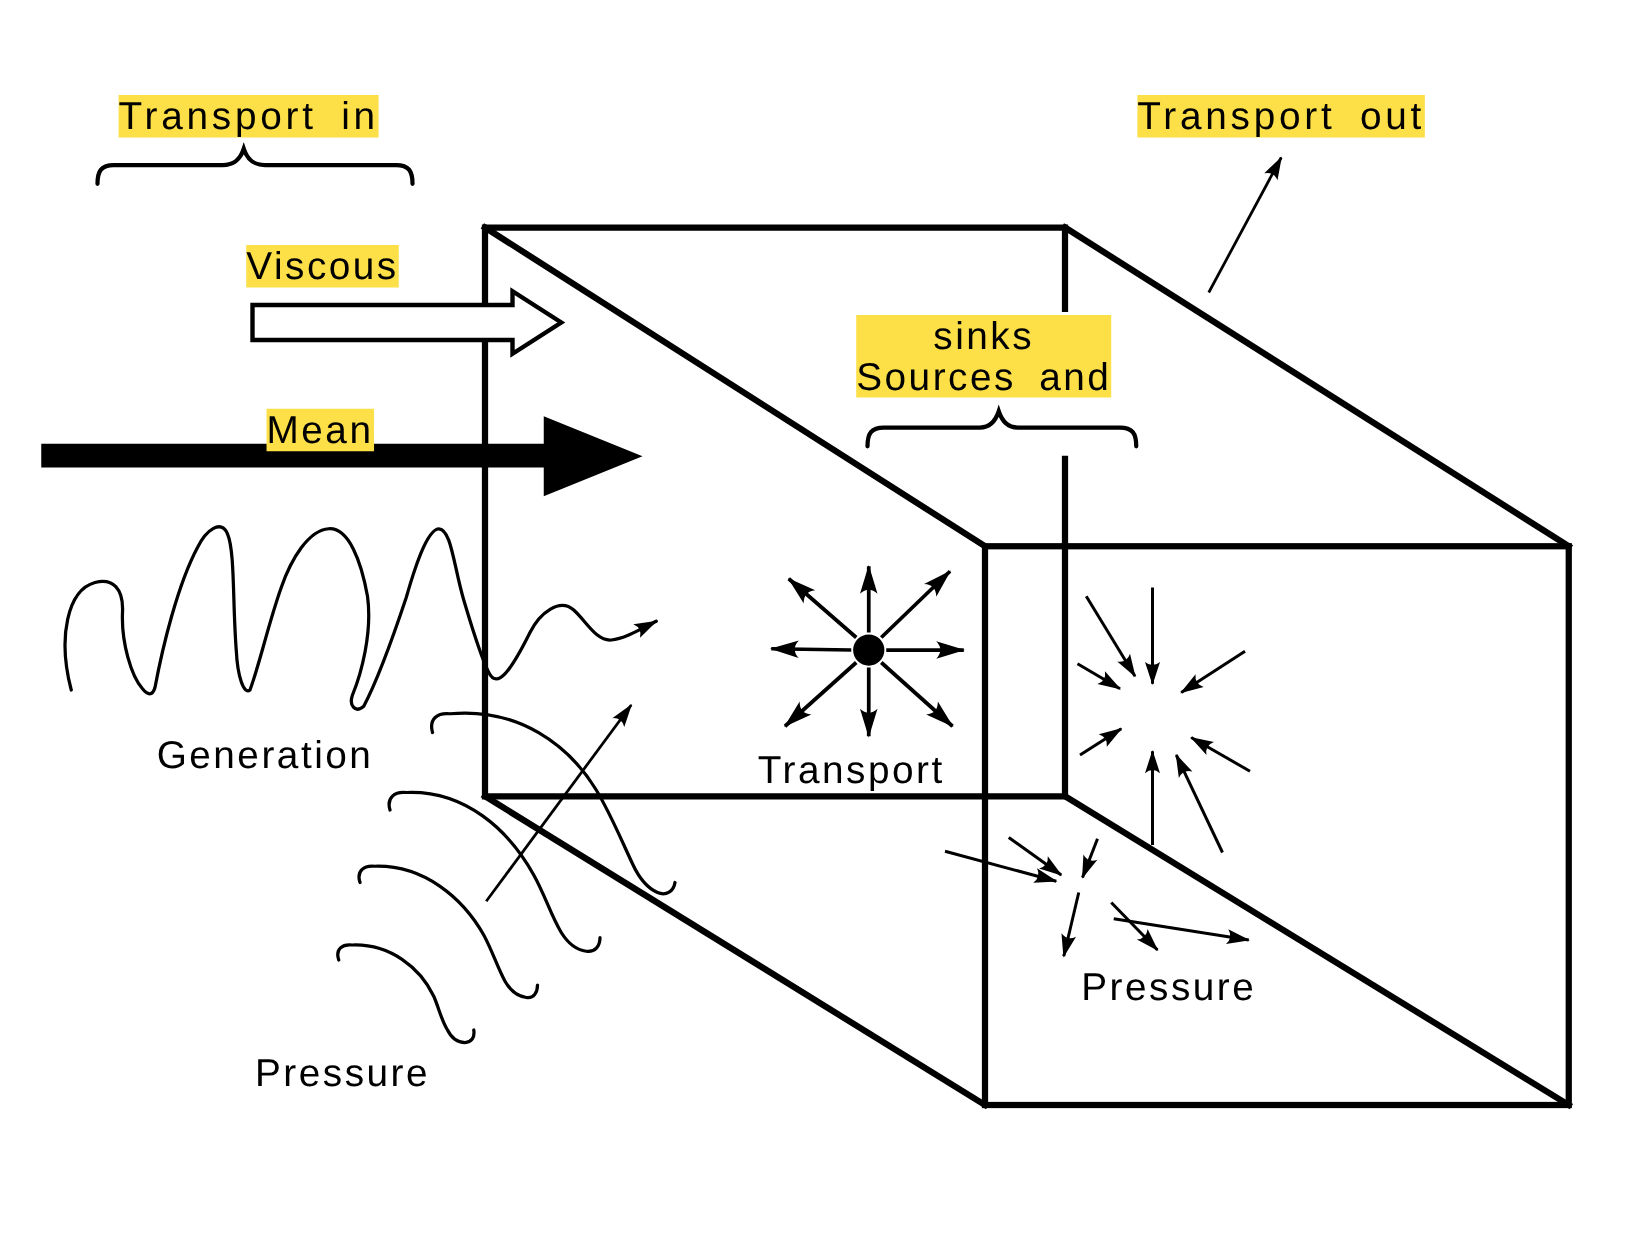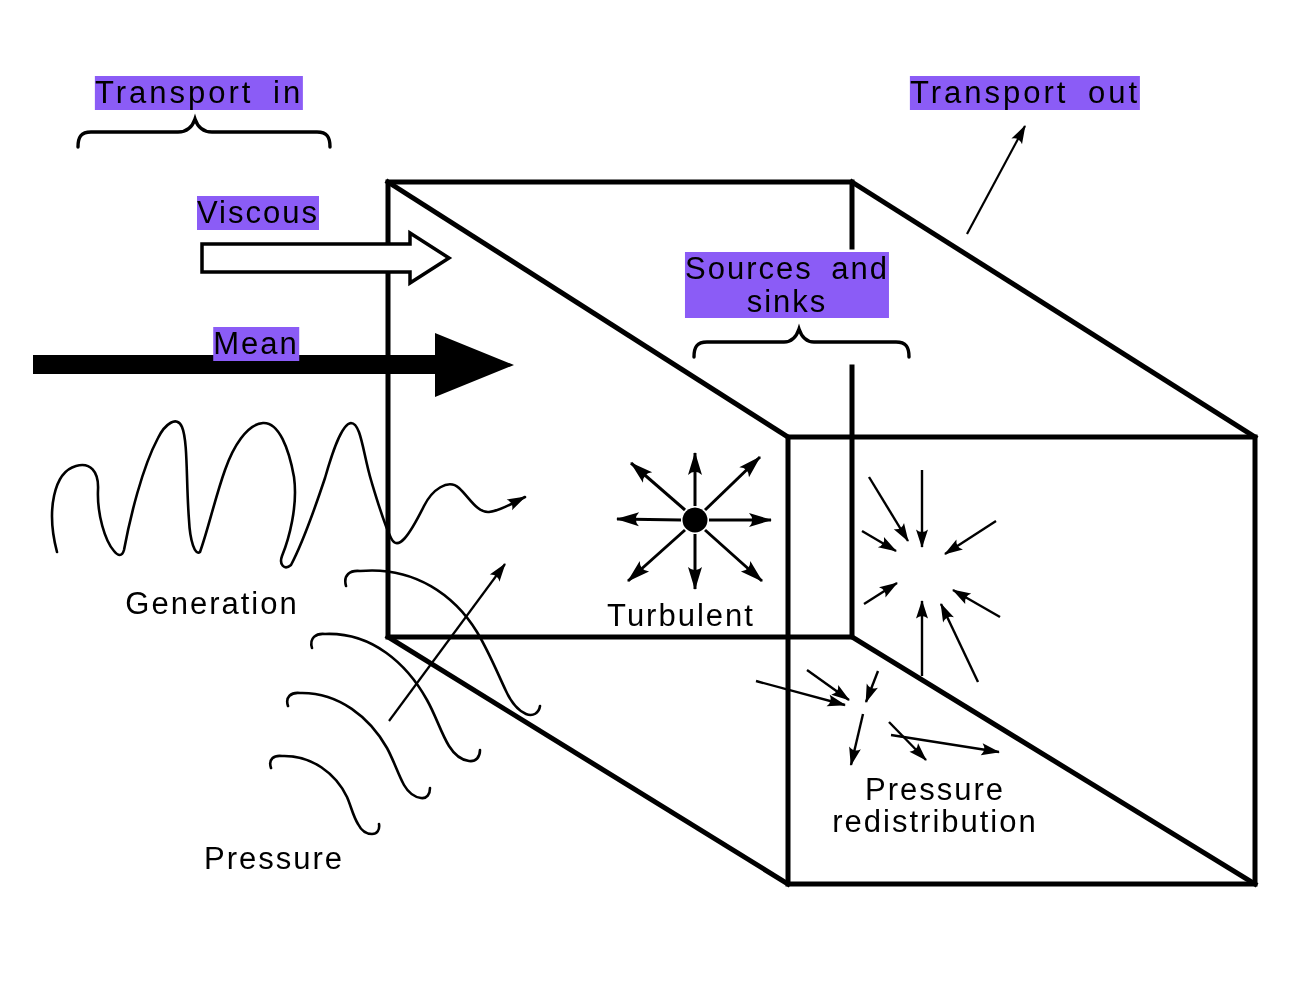--- a/index.html
+++ b/index.html
@@ -12,21 +12,21 @@
   }
   #diagram-svg{position:absolute;left:0;top:0;}
   .lbl{
     position:absolute;
     font-size:31px;
     letter-spacing:2px;
     word-spacing:8px;
     color:#000;
     white-space:nowrap;
     line-height:34px;
-    background:#8b5cf6;
+    background:#fde047;
   }
   .center{transform:translateX(-50%);text-align:center;}
 </style>
 </head>
 <body>
 
 <div id="stage">
 
   <svg id="diagram-svg" width="1316" height="992" viewBox="0 0 1316 992">
     <defs>
@@ -110,25 +110,24 @@
 
   <div class="lbl center" style="left:258px;top:196px">Viscous</div>
 
   <div class="lbl center" style="left:256px;top:327px">Mean</div>
 
   <div class="lbl center" style="left:212px;top:587px;background:transparent">Generation</div>
 
   <div class="lbl center" style="left:274px;top:842px;background:transparent">Pressure</div>
 
   <div class="lbl center" style="left:787px;top:252px;line-height:33px">
+    <div>sinks</div>
     <div>Sources and</div>
-    <div>sinks</div>
   </div>
 
-  <div class="lbl center" style="left:681px;top:599px;background:transparent">Turbulent</div>
+  <div class="lbl center" style="left:681px;top:599px;background:transparent">Transport</div>
 
 
   <div class="lbl center" style="left:935px;top:774px;line-height:32px;background:transparent">
     <div>Pressure</div>
-    <div>redistribution</div>
   </div>
 
 </div>
 
 </body></html>

